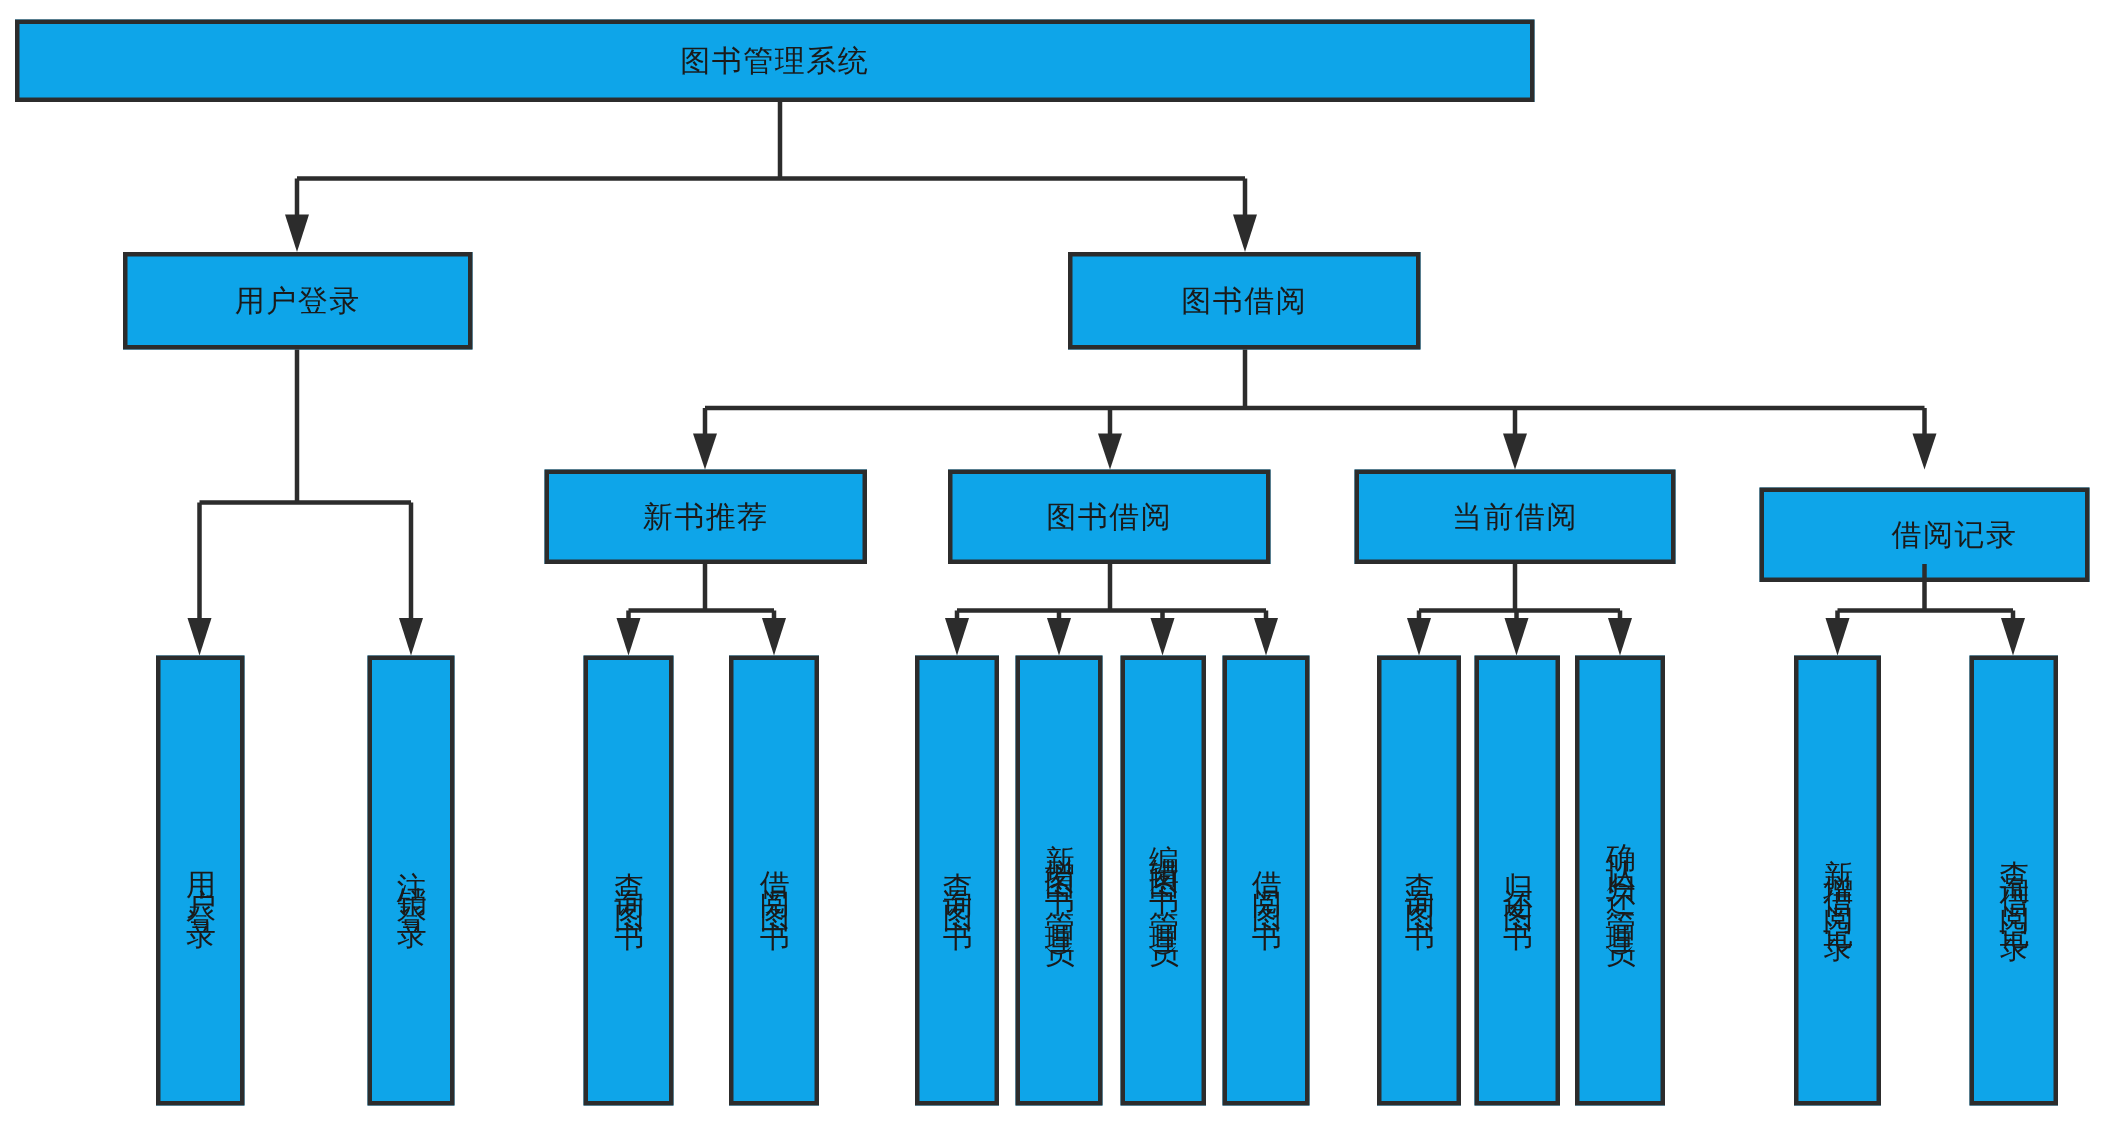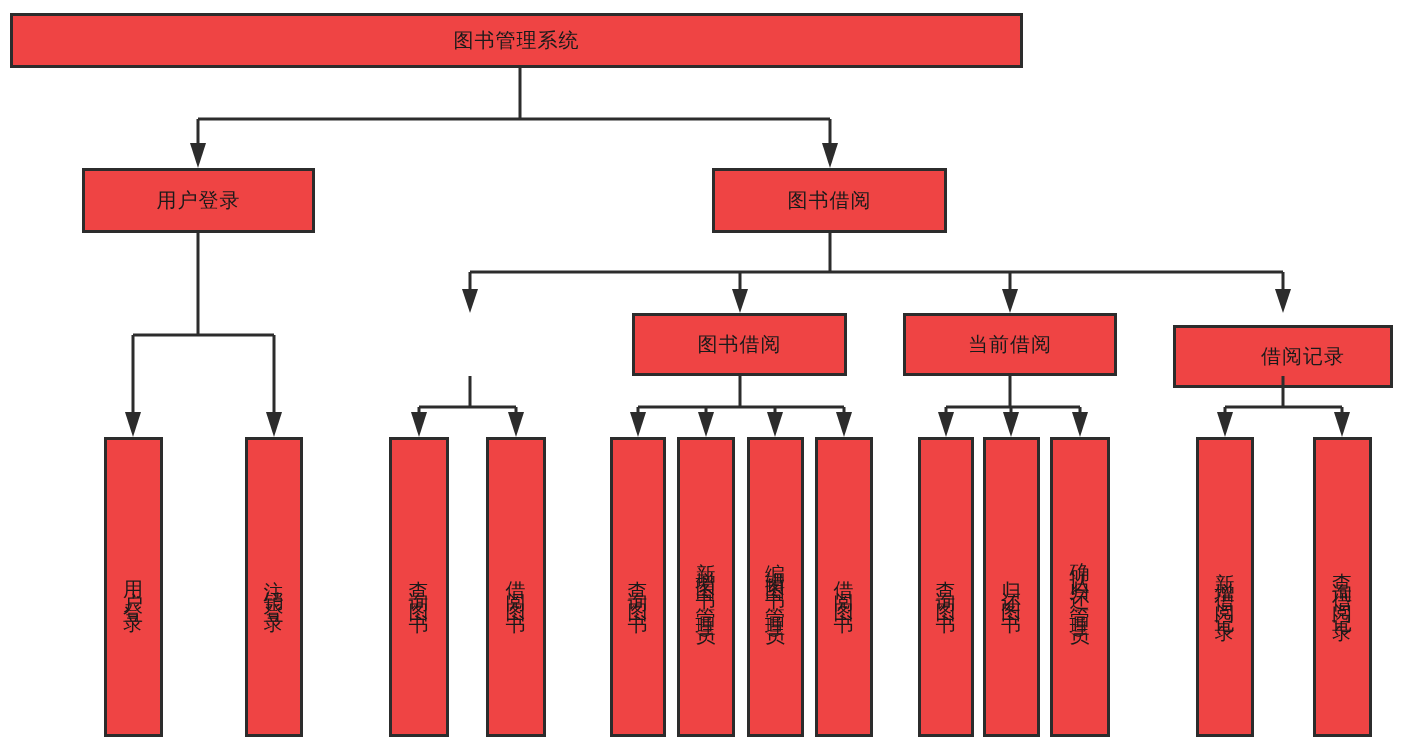--- a/index.html
+++ b/index.html
@@ -1,21 +1,21 @@
 <!DOCTYPE html>
 <html><head>
 <meta charset="utf-8">
 <style>
   html,body{margin:0;padding:0;background:#ffffff;}
   .stage{
     position:relative;width:1405px;height:747px;background:#ffffff;overflow:hidden;
     font-family:"Liberation Sans","DejaVu Sans",sans-serif;color:#1a1a1a;
   }
   .node{
-    position:absolute;box-sizing:border-box;background:#ef4444;
+    position:absolute;box-sizing:border-box;background:#0ea5e9;
     border:3px solid #2c2c2c;display:flex;align-items:center;justify-content:center;
     z-index:2;
   }
   .hlabel{font-size:20px;letter-spacing:1px;white-space:nowrap;color:#1a1a1a;}
   .vnode span{
     writing-mode:vertical-rl;text-orientation:mixed;
     font-size:20px;letter-spacing:11px;line-height:1;color:#1a1a1a;white-space:nowrap;
   }
   svg.connectors{position:absolute;left:0;top:0;z-index:3;pointer-events:none;}
   svg.connectors path{stroke:#2c2c2c;stroke-width:3;fill:none;}
@@ -84,20 +84,23 @@
     <span class="hlabel">图书管理系统</span>
   </div>
 
   <div class="node" style="left:82px;top:168px;width:233px;height:65px;">
     <span class="hlabel">用户登录</span>
   </div>
   <div class="node" style="left:712px;top:168px;width:235px;height:65px;">
     <span class="hlabel">图书借阅</span>
   </div>
 
+  <div class="node" style="left:363px;top:313px;width:215px;height:63px;">
+    <span class="hlabel">新书推荐</span>
+  </div>
   <div class="node" style="left:903px;top:313px;width:214px;height:63px;">
     <span class="hlabel">当前借阅</span>
   </div>
   <div class="node" style="left:632px;top:313px;width:215px;height:63px;">
     <span class="hlabel">图书借阅</span>
   </div>
   <div class="node" style="left:1173px;top:325px;width:220px;height:63px;padding-left:40px;">
     <span class="hlabel">借阅记录</span>
   </div>
 

